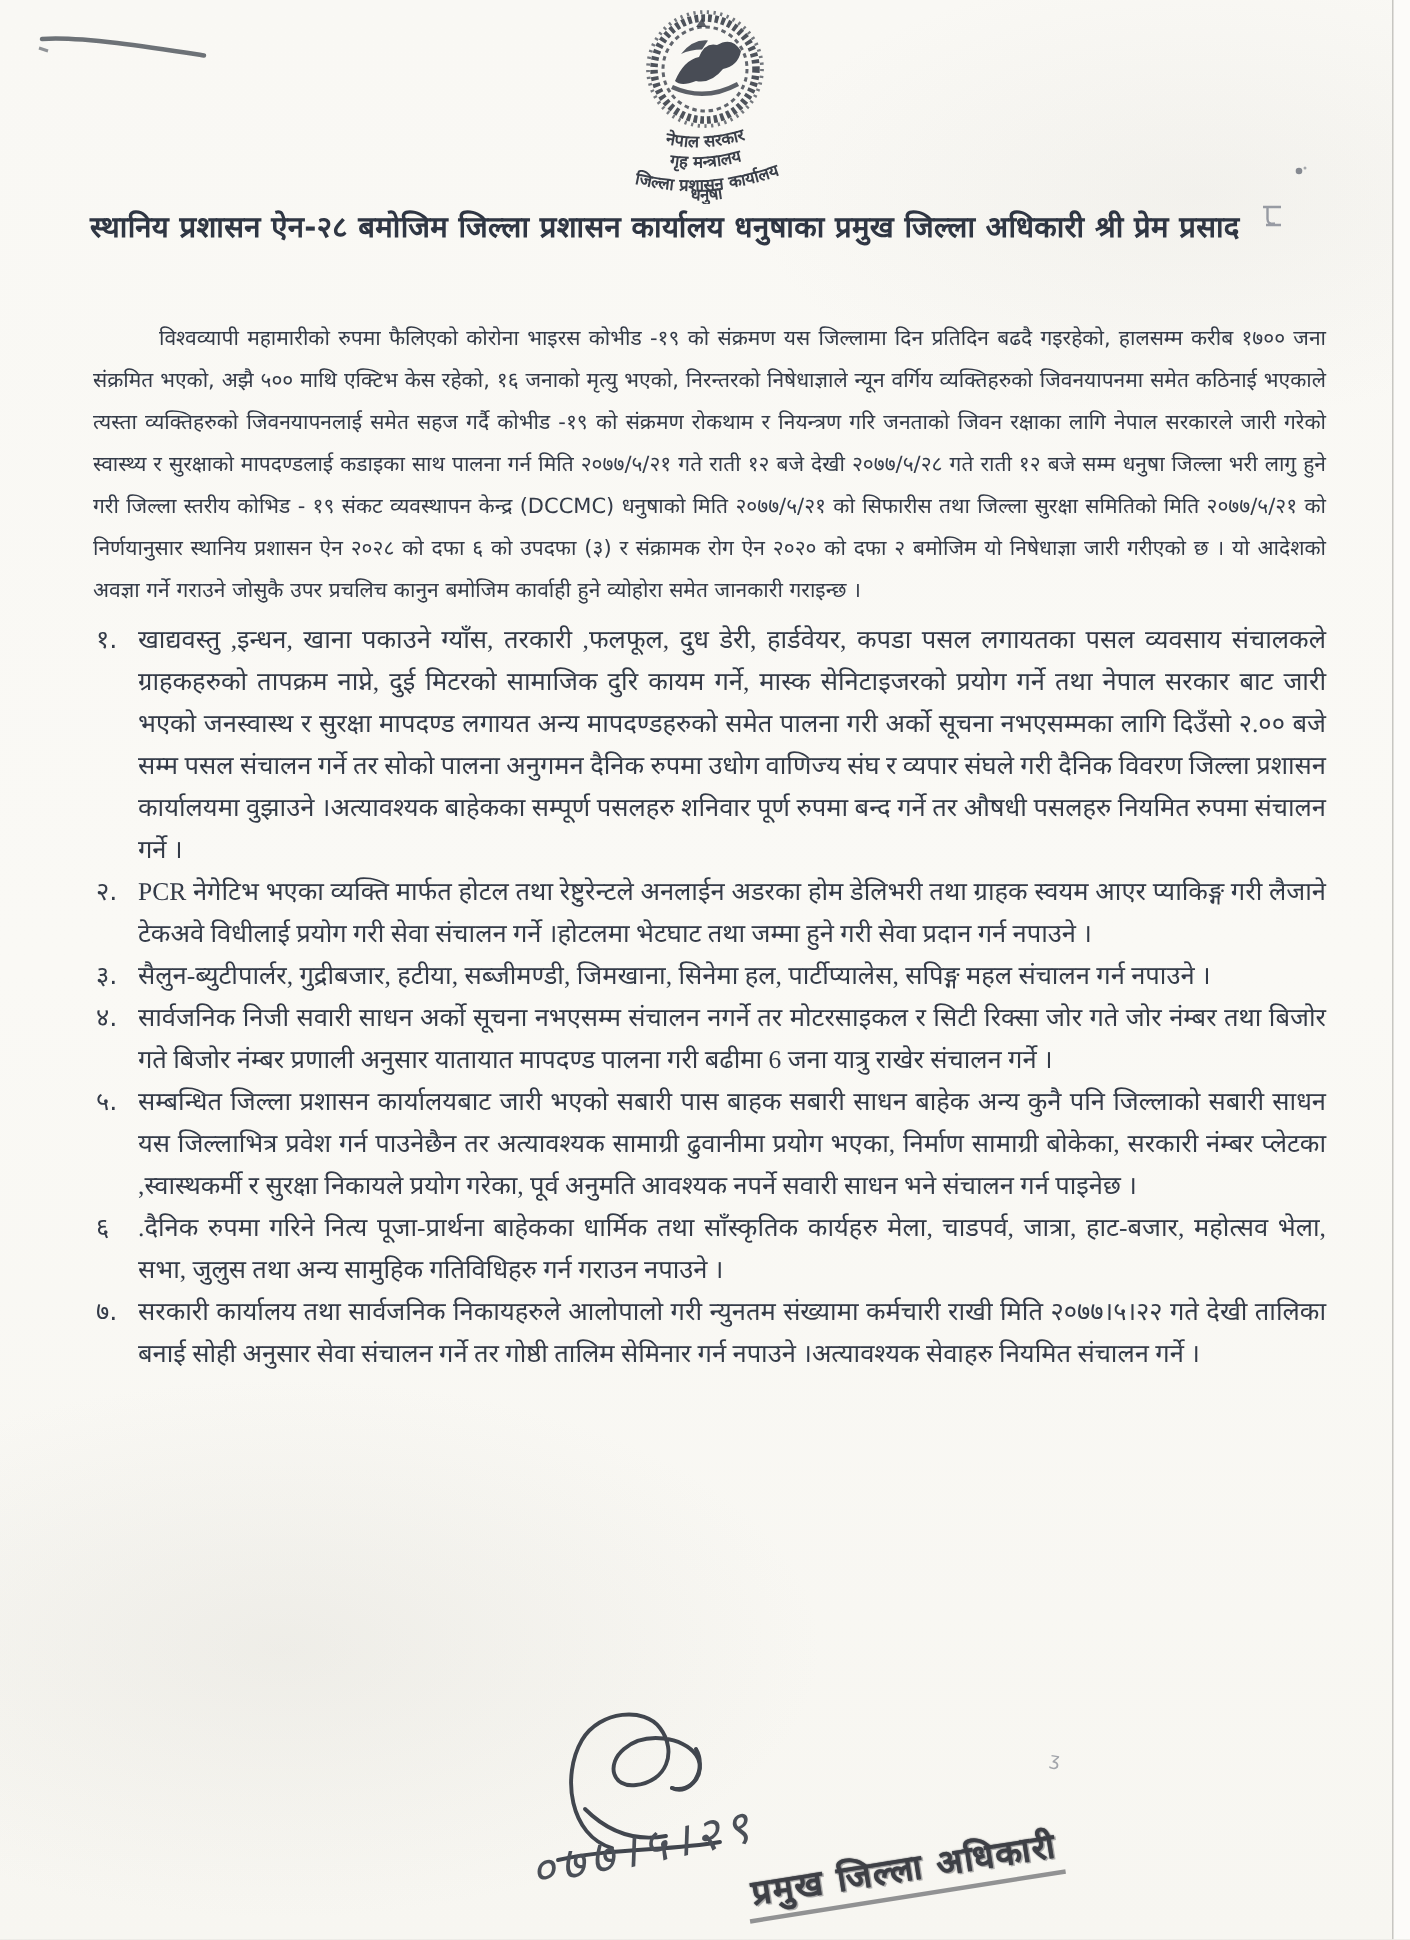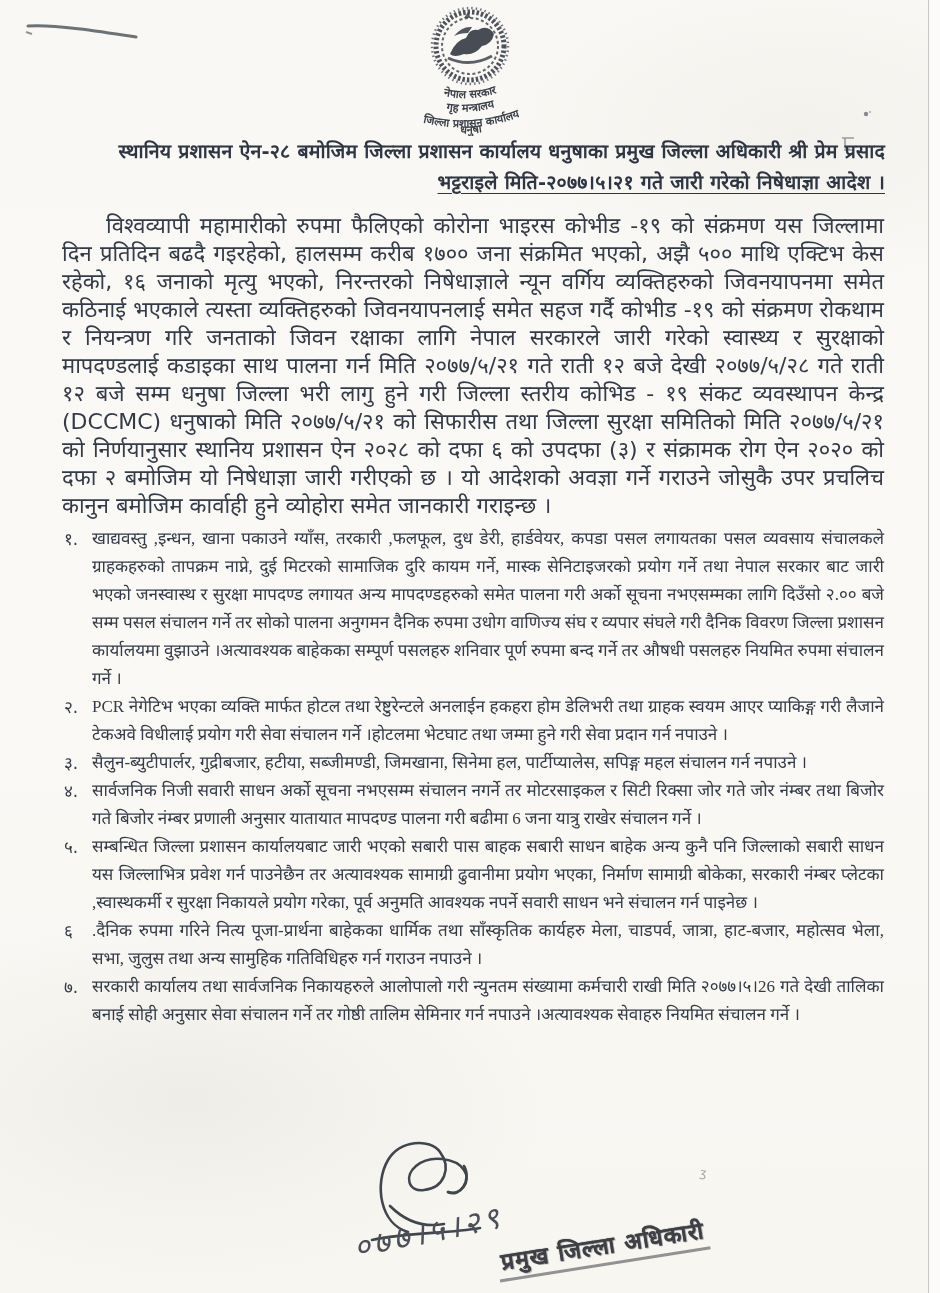--- a/index.html
+++ b/index.html
@@ -18,27 +18,27 @@
   }
   .scan-edge-line { position:absolute; top:0; bottom:0; right:11px; width:1px; background:#c7c6c2; }
   .scan-edge-strip { position:absolute; top:0; bottom:0; right:0; width:11px; background:#fcfbf9; }
   .artifact-topleft { position:absolute; left:24px; top:18px; }
   .artifact-speck { position:absolute; left:862px; top:110px; width:10px; height:8px; }
   .artifact-glyph { position:absolute; left:840px; top:134px; font-size:13px; color:#5a6070; opacity:.75; }
   .artifact-squiggle { position:absolute; left:700px; top:1166px; font-size:12px; color:#6b707c; opacity:.6; transform:rotate(10deg); }
 
   .emblem-wrap { position:absolute; left:0; right:0; top:6px; text-align:center; }
 
-  .title-block { position:absolute; left:60px; right:55px; top:136px; text-align:right; }
+  .title-block { position:absolute; left:60px; right:55px; top:136px; text-align:left; }
   .title-line { font-size:19.5px; font-weight:bold; line-height:31px; color:#2f3643; letter-spacing:.2px; }
   .title-line.u { text-decoration:underline; text-underline-offset:4px; }
 
   .body-block { position:absolute; left:62px; right:56px; top:212px; }
   .intro {
-    font-size:22px; line-height:28px; text-align:justify;
+    font-size:14px; line-height:28px; text-align:justify;
     text-indent:44px; color:#343b48;
   }
   .items { margin-top:5px; }
   .item { display:flex; font-size:17px; line-height:28px; color:#343b48; }
   .item .num { flex:0 0 30px; padding-left:2px; }
   .item .txt { flex:1; text-align:justify;font-family:Liberation Serif, serif; }
 
   .sig-block { position:absolute; left:0; top:1140px; width:940px; height:153px; }
   .sig-scribble { position:absolute; left:360px; top:-4px; }
   .sig-date {
@@ -96,54 +96,53 @@
         <text><textPath href="#arcA" startOffset="50%" text-anchor="middle">नेपाल सरकार</textPath></text>
         <text><textPath href="#arcB" startOffset="50%" text-anchor="middle">गृह मन्त्रालय</textPath></text>
         <text><textPath href="#arcC" startOffset="50%" text-anchor="middle">जिल्ला प्रशासन कार्यालय</textPath></text>
         <text><textPath href="#arcD" startOffset="50%" text-anchor="middle">धनुषा</textPath></text>
       </g>
     </svg>
   </div>
 
   <div class="title-block">
     <div class="title-line">स्थानिय प्रशासन ऐन-२८ बमोजिम जिल्ला प्रशासन कार्यालय धनुषाका प्रमुख जिल्ला अधिकारी श्री प्रेम प्रसाद</div>
-    <div class="title-line u">भट्टराइले मिति-२०७७।५।२१ गते जारी गरेको निषेधाज्ञा आदेश ।</div>
   </div>
 
   <div class="body-block">
     <p class="intro">विश्वव्यापी महामारीको रुपमा फैलिएको कोरोना भाइरस कोभीड -१९ को संक्रमण यस जिल्लामा दिन प्रतिदिन बढदै गइरहेको, हालसम्म करीब १७०० जना संक्रमित भएको, अझै ५०० माथि एक्टिभ केस रहेको, १६ जनाको मृत्यु भएको, निरन्तरको निषेधाज्ञाले न्यून वर्गिय व्यक्तिहरुको जिवनयापनमा समेत कठिनाई  भएकाले त्यस्ता व्यक्तिहरुको जिवनयापनलाई समेत सहज गर्दै कोभीड -१९ को संक्रमण रोकथाम र नियन्त्रण गरि जनताको जिवन रक्षाका लागि नेपाल सरकारले जारी गरेको स्वास्थ्य र सुरक्षाको मापदण्डलाई कडाइका साथ पालना गर्न मिति २०७७/५/२१ गते राती १२ बजे देखी २०७७/५/२८ गते राती १२ बजे सम्म धनुषा जिल्ला भरी लागु हुने गरी जिल्ला स्तरीय कोभिड - १९ संकट व्यवस्थापन केन्द्र (DCCMC) धनुषाको मिति २०७७/५/२१ को सिफारीस तथा जिल्ला सुरक्षा समितिको मिति २०७७/५/२१ को निर्णयानुसार स्थानिय प्रशासन ऐन २०२८ को दफा ६ को उपदफा (३)  र संक्रामक रोग ऐन २०२० को दफा २ बमोजिम यो निषेधाज्ञा जारी गरीएको छ ।  यो आदेशको अवज्ञा गर्ने गराउने जोसुकै उपर प्रचलिच कानुन बमोजिम कार्वाही हुने व्योहोरा समेत जानकारी गराइन्छ ।</p>
 
     <div class="items">
       <div class="item">
         <span class="num">१.</span>
         <div class="txt">खाद्यवस्तु ,इन्धन, खाना पकाउने ग्याँस, तरकारी ,फलफूल, दुध डेरी, हार्डवेयर, कपडा पसल लगायतका पसल व्यवसाय    संचालकले ग्राहकहरुको तापक्रम नाप्ने, दुई मिटरको सामाजिक दुरि कायम गर्ने, मास्क सेनिटाइजरको प्रयोग गर्ने तथा नेपाल सरकार बाट जारी भएको जनस्वास्थ र सुरक्षा मापदण्ड लगायत अन्य मापदण्डहरुको समेत पालना गरी अर्को सूचना नभएसम्मका लागि दिउँसो २.०० बजे सम्म पसल संचालन गर्ने तर सोको पालना अनुगमन दैनिक रुपमा उधोग वाणिज्य संघ र व्यपार संघले गरी दैनिक विवरण जिल्ला प्रशासन कार्यालयमा वुझाउने ।अत्यावश्यक बाहेकका सम्पूर्ण पसलहरु शनिवार पूर्ण रुपमा बन्द गर्ने तर औषधी पसलहरु नियमित रुपमा संचालन गर्ने ।</div>
       </div>
       <div class="item">
         <span class="num">२.</span>
-        <div class="txt">PCR नेगेटिभ भएका व्यक्ति मार्फत होटल तथा रेष्टुरेन्टले अनलाईन हकहरा होम डेलिभरी तथा ग्राहक स्वयम आएर प्याकिङ्ग गरी लैजाने टेकअवे विधीलाई प्रयोग गरी सेवा संचालन गर्ने ।होटलमा भेटघाट तथा जम्मा हुने गरी सेवा प्रदान गर्न नपाउने ।</div>
+        <div class="txt">PCR नेगेटिभ भएका व्यक्ति मार्फत होटल तथा रेष्टुरेन्टले अनलाईन अडरका होम डेलिभरी तथा ग्राहक स्वयम आएर प्याकिङ्ग गरी लैजाने टेकअवे विधीलाई प्रयोग गरी सेवा संचालन गर्ने ।होटलमा भेटघाट तथा जम्मा हुने गरी सेवा प्रदान गर्न नपाउने ।</div>
       </div>
       <div class="item">
         <span class="num">३.</span>
         <div class="txt">सैलुन-ब्युटीपार्लर, गुद्रीबजार, हटीया, सब्जीमण्डी, जिमखाना, सिनेमा हल, पार्टीप्यालेस, सपिङ्ग महल संचालन गर्न नपाउने ।</div>
       </div>
       <div class="item">
         <span class="num">४.</span>
         <div class="txt">सार्वजनिक निजी सवारी साधन अर्को सूचना नभएसम्म संचालन नगर्ने तर मोटरसाइकल र सिटी रिक्सा जोर गते जोर नंम्बर तथा बिजोर गते बिजोर नंम्बर प्रणाली अनुसार यातायात मापदण्ड पालना गरी बढीमा 6 जना यात्रु राखेर संचालन गर्ने ।</div>
       </div>
       <div class="item">
         <span class="num">५.</span>
         <div class="txt">सम्बन्धित जिल्ला प्रशासन कार्यालयबाट जारी भएको सबारी पास बाहक सबारी साधन बाहेक अन्य कुनै पनि जिल्लाको सबारी साधन यस जिल्लाभित्र प्रवेश गर्न पाउनेछैन तर अत्यावश्यक सामाग्री ढुवानीमा प्रयोग भएका, निर्माण सामाग्री बोकेका, सरकारी नंम्बर प्लेटका ,स्वास्थकर्मी र सुरक्षा निकायले प्रयोग गरेका, पूर्व अनुमति आवश्यक नपर्ने सवारी साधन भने संचालन गर्न पाइनेछ ।</div>
       </div>
       <div class="item">
         <span class="num">६</span>
         <div class="txt">.दैनिक रुपमा गरिने नित्य पूजा-प्रार्थना बाहेकका धार्मिक तथा साँस्कृतिक कार्यहरु मेला, चाडपर्व, जात्रा, हाट-बजार, महोत्सव भेला, सभा, जुलुस तथा अन्य सामुहिक गतिविधिहरु गर्न गराउन नपाउने ।</div>
       </div>
       <div class="item">
         <span class="num">७.</span>
-        <div class="txt">सरकारी कार्यालय तथा सार्वजनिक निकायहरुले आलोपालो गरी न्युनतम संख्यामा कर्मचारी राखी मिति २०७७।५।26 गते देखी तालिका बनाई सोही अनुसार सेवा संचालन गर्ने तर गोष्ठी तालिम सेमिनार गर्न नपाउने ।अत्यावश्यक सेवाहरु नियमित संचालन गर्ने ।</div>
+        <div class="txt">सरकारी कार्यालय तथा सार्वजनिक निकायहरुले आलोपालो गरी न्युनतम संख्यामा कर्मचारी राखी मिति २०७७।५।२२ गते देखी तालिका बनाई सोही अनुसार सेवा संचालन गर्ने तर गोष्ठी तालिम सेमिनार गर्न नपाउने ।अत्यावश्यक सेवाहरु नियमित संचालन गर्ने ।</div>
       </div>
     </div>
   </div>
 
   <div class="sig-block">
     <svg class="sig-scribble" width="180" height="125">
       <g stroke="#41464e" stroke-width="2.6" fill="none" stroke-linecap="round">
         <path d="M48,96 C20,88 14,48 28,24 C40,4 70,2 80,16 C92,32 84,52 64,54 C48,56 44,40 56,30 C70,18 96,22 104,34 C112,46 100,60 88,56"></path>
         <path d="M88,56 C100,62 112,44 104,30"></path>
         <path d="M30,70 C44,84 62,92 84,88"></path>

